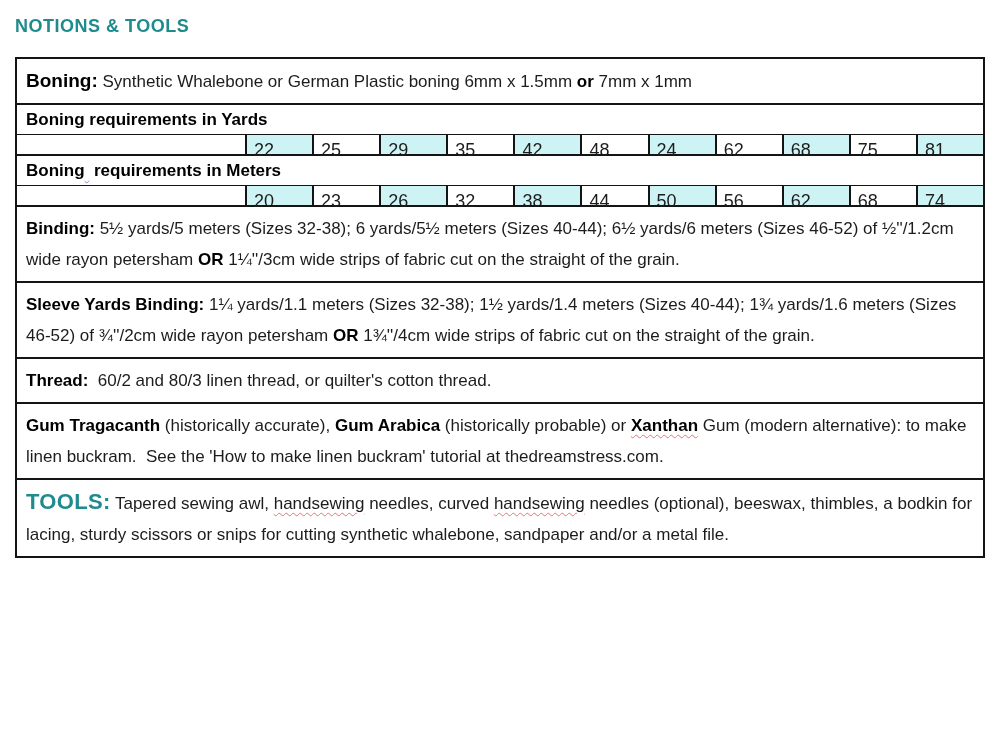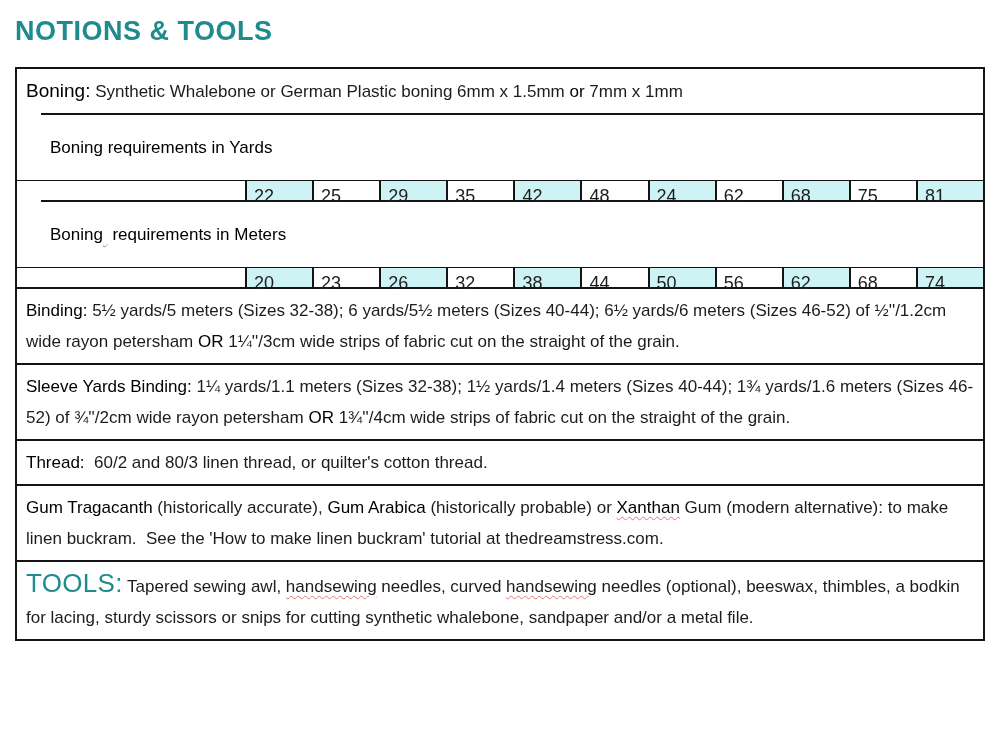--- a/index.html
+++ b/index.html
@@ -11,48 +11,48 @@
   *{box-sizing:border-box;margin:0;padding:0;}
   html,body{background:#ffffff;}
   body{
     width:1000px;height:752px;
     font-family:"Liberation Sans", sans-serif;
     color:var(--ink);
     overflow:hidden;
   }
   .page-title{
     margin:16px 0 0 15px;
-    font-size:27px;
+    font-size:18px;
     font-weight:bold;
     letter-spacing:0.5px;
     color:var(--accent);
   }
   .tbl{
     margin:20px 15px 0 15px;
     width:970px;
     border:2px solid var(--border);
     background:#fff;
   }
   .row{border-top:2px solid var(--border);}
   .row:first-child{border-top:none;}
   .text-row{padding:6px 9px;}
   .text-row p{
     font-size:17px;
     line-height:31px;
     white-space:pre-wrap;
   }
-  .header-row{padding:20px 9px;margin-left:24px;}
+  .header-row{padding:2px 9px;}
   .header-row p{
     font-size:17px;
     line-height:25px;
     white-space:pre-wrap;
   }
-  .bold{font-weight:normal;color:#000;}
+  .bold{font-weight:bold;color:#000;}
   .label-lg{font-size:19px;}
-  .tools-label{font-size:26px;color:var(--accent);letter-spacing:0.3px;}
+  .tools-label{font-size:22px;color:var(--accent);letter-spacing:0.3px;}
   .num-row{
     display:flex;
     height:20px;
     border-top:1px solid var(--border);
   }
   .num-cell{
     flex:1;
     border-left:2px solid var(--border);
     font-size:18px;
     line-height:30px;

